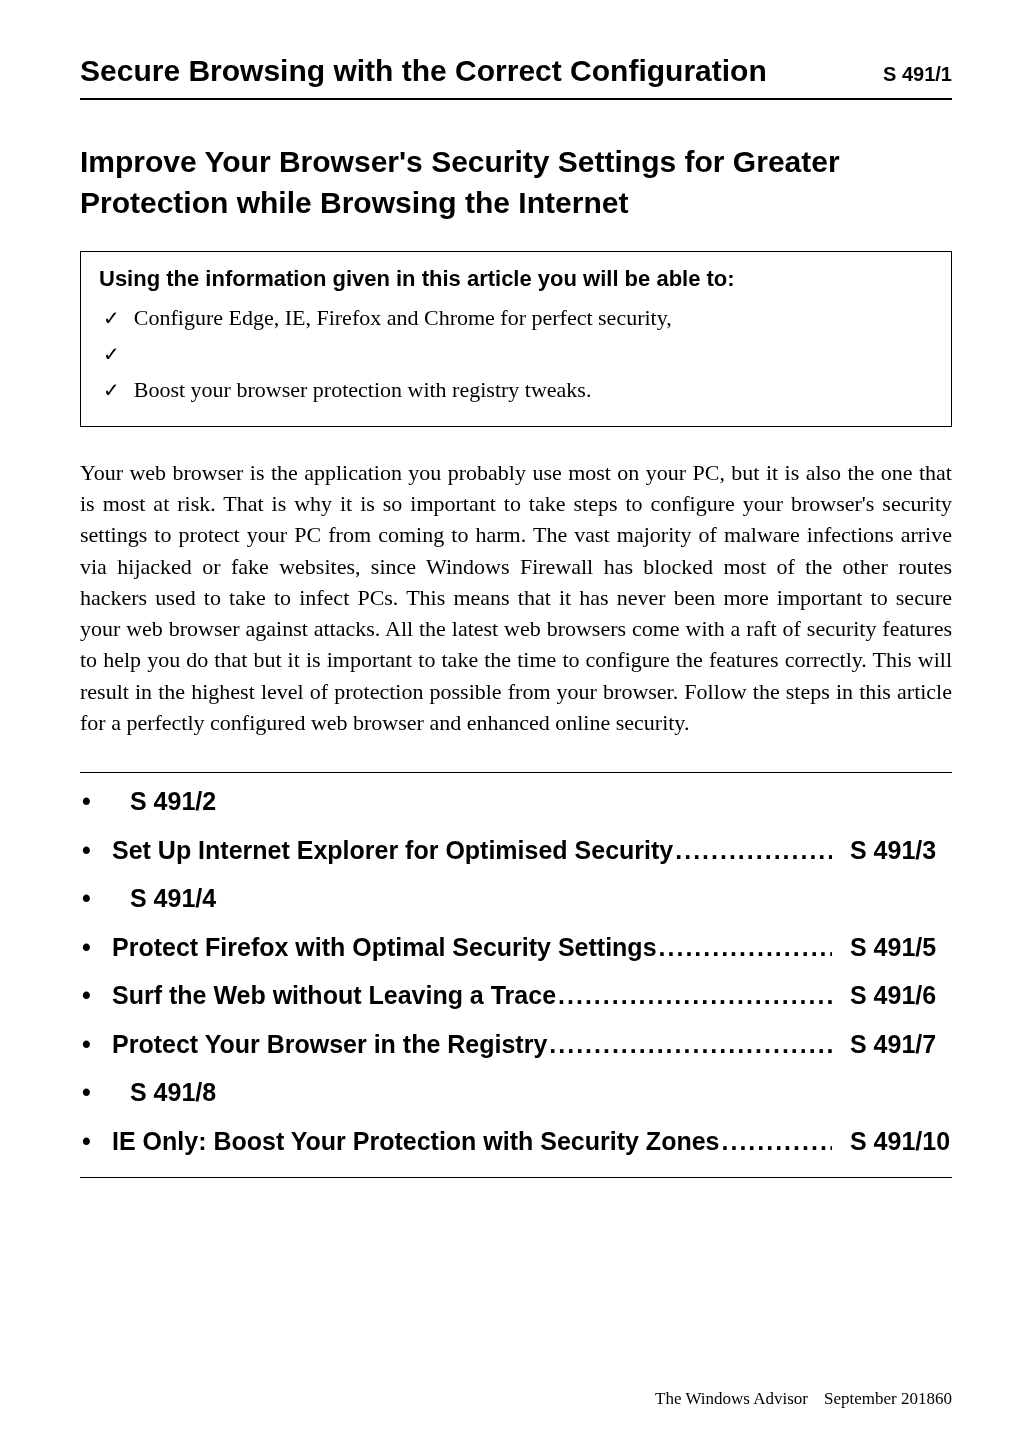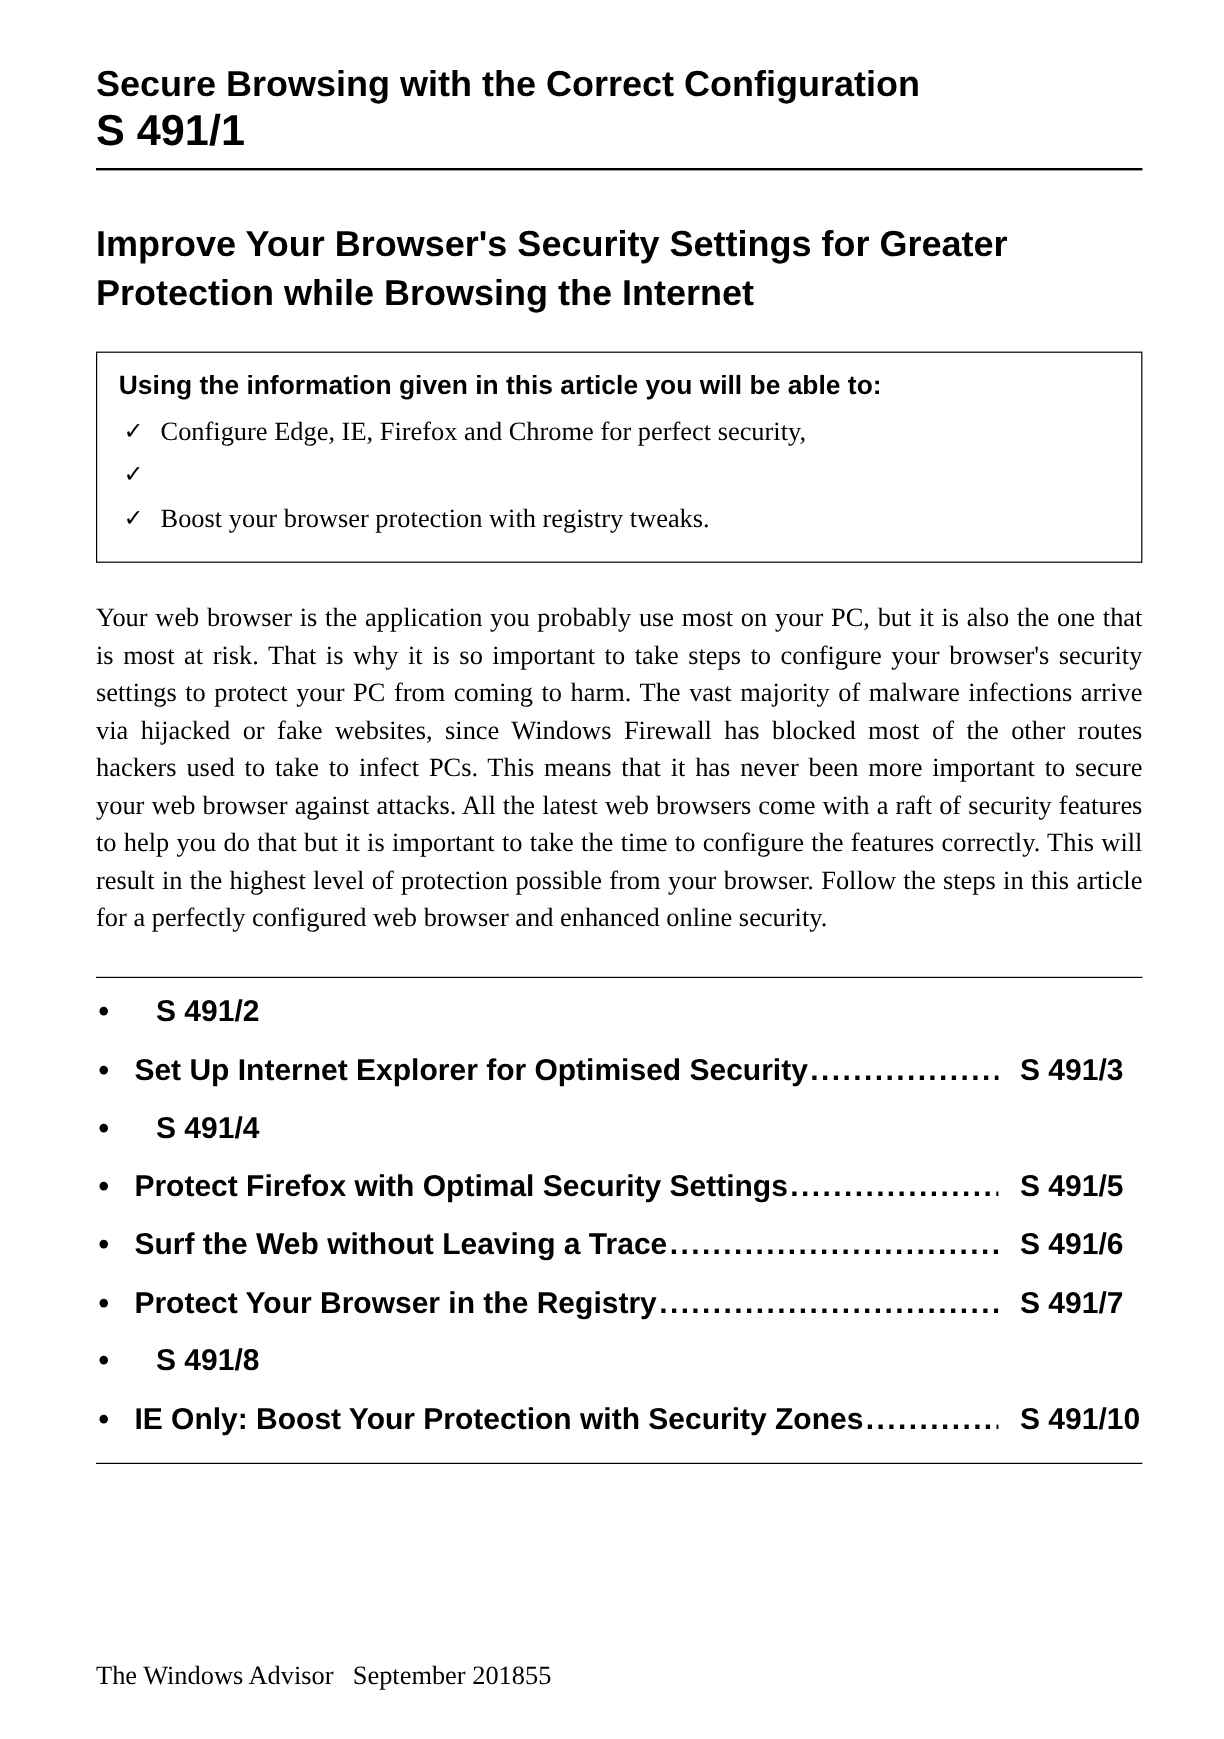--- a/index.html
+++ b/index.html
@@ -16,29 +16,28 @@
       padding: 54px 68px 40px 80px;
       position: relative;
     }
     .page-header {
       display: flex;
       justify-content: space-between;
       align-items: baseline;
       border-bottom: 2px solid #000;
       padding-bottom: 10px;
       margin-bottom: 42px;
-      flex-direction: column;
     }
     .page-header-title {
       font-size: 30px;
       font-weight: 600;
       font-family: 'Trebuchet MS', 'Lucida Sans', sans-serif;
     }
     .page-header-code {
-      font-size: 36px;
+      font-size: 20px;
       font-weight: 600;
       font-family: 'Trebuchet MS', 'Lucida Sans', sans-serif;
       text-align: right;
     }
     .article-title {
       font-size: 30px;
       font-weight: 600;
       line-height: 1.35;
       font-family: 'Trebuchet MS', 'Lucida Sans', sans-serif;
       margin-bottom: 28px;
@@ -114,23 +113,23 @@
       flex-shrink: 0;
       padding-left: 18px;
       min-width: 120px;
     }
     .footer {
       position: absolute;
       bottom: 40px;
       left: 80px;
       right: 68px;
       display: flex;
-      justify-content: flex-start;
+      justify-content: flex-end;
       align-items: baseline;
-      font-size: 22px;
+      font-size: 17px;
       font-family: 'Georgia', serif;
     }
     .footer-left {
       display: flex;
       gap: 16px;
     }
   </style>
 </head>
 <body>
 
@@ -198,14 +197,14 @@
     <span class="toc-label">IE Only: Boost Your Protection with Security Zones</span>
     <span class="toc-page">S 491/10</span>
   </div>
 </div>
 
 <div class="footer">
   <span class="footer-left">
     <span>The Windows Advisor</span>
     <span>September 2018</span>
   </span>
-  <span>55</span>
+  <span>60</span>
 </div>
 
 </body></html>

